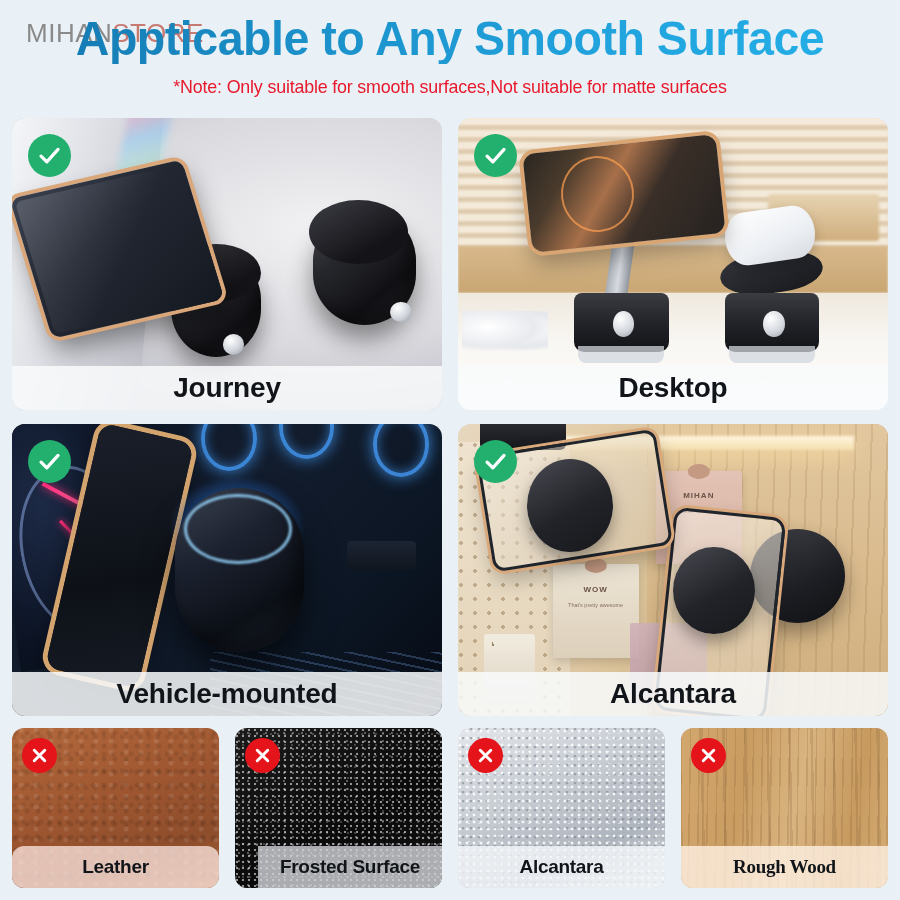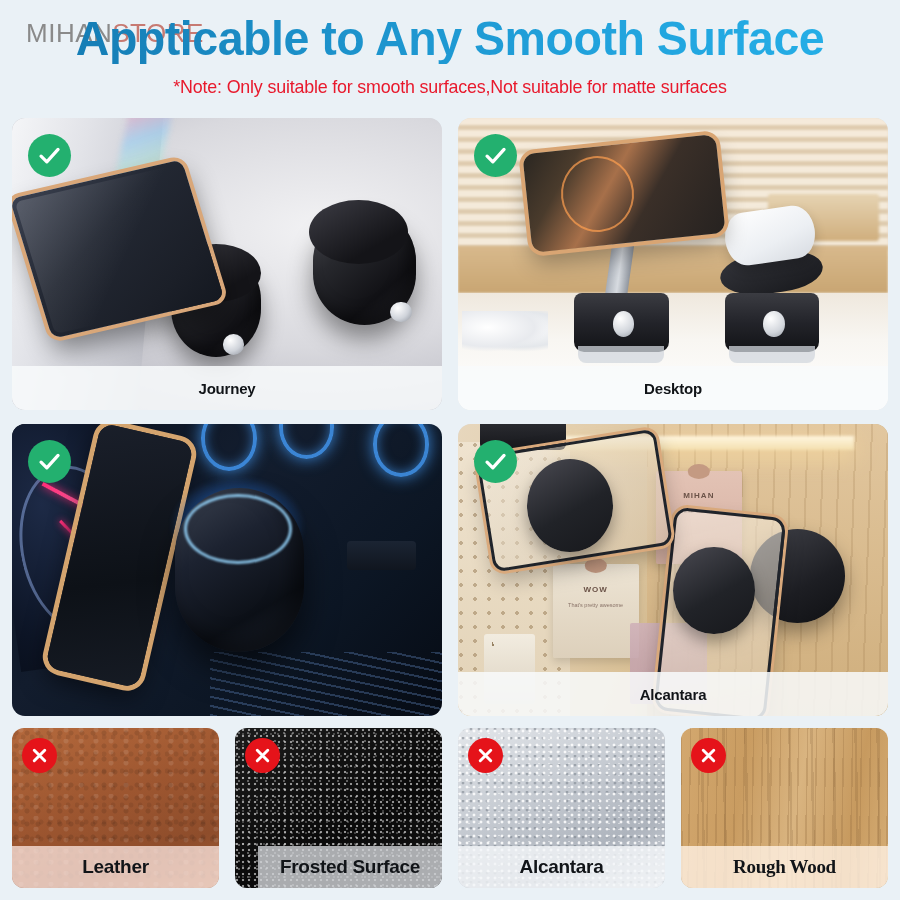--- a/index.html
+++ b/index.html
@@ -87,21 +87,21 @@
 
   .scene-label {
     position:absolute;
     left:0; right:0; bottom:0;
     height:44px;
     display:flex;
     align-items:center;
     justify-content:center;
     background:rgba(248,250,252,0.86);
     color:#111418;
-    font-size:15px;
+    font-size:28px;
     font-weight:bold;
     letter-spacing:-0.2px;
   }
 
   
   .badge-ok {
     position:absolute;
     left:16px; top:16px;
     width:43px; height:43px;
     border-radius:50%;
@@ -322,21 +322,21 @@
   .dm-pens{position:absolute;left:8%;top:64%;width:9%;height:12%;
     background:linear-gradient(70deg,rgba(130,105,70,.8) 0 2px,rgba(0,0,0,0) 2px 6px);}
 
   
   .t-leather{position:absolute;inset:0;
     background:
       radial-gradient(circle at 4px 5px, rgba(0,0,0,.10) 2px, rgba(0,0,0,0) 3px) 0 0/11px 13px,
       radial-gradient(circle at 9px 2px, rgba(255,255,255,.10) 2px, rgba(0,0,0,0) 3px) 0 0/15px 11px,
       radial-gradient(circle at 2px 9px, rgba(0,0,0,.08) 2px, rgba(0,0,0,0) 3px) 0 0/9px 17px,
       linear-gradient(160deg,#b4693c 0%,#9d5630 45%,#8e4d2b 75%,#a35f36 100%);}
-  .t-leather-lbl{background:rgba(255,235,230,0.74)!important;}
+  .t-leather-lbl{background:rgba(255,235,230,0.74)!important;border-radius:12px;}
 
   .t-frosted{position:absolute;inset:0;
     background:
       radial-gradient(circle at 2px 2px, rgba(255,255,255,.55) 0.9px, rgba(0,0,0,0) 1.6px) 0 0/6px 6px,
       radial-gradient(circle at 4px 5px, rgba(255,255,255,.32) 0.8px, rgba(0,0,0,0) 1.5px) 0 0/9px 8px,
       radial-gradient(circle at 1px 6px, rgba(255,255,255,.22) 0.7px, rgba(0,0,0,0) 1.4px) 0 0/7px 11px,
       linear-gradient(150deg,#1b1b1b,#0a0a0a 60%,#141414);}
   .t-frosted-lbl{background:rgba(210,212,216,0.80)!important;margin-left:23px;}
 
   .t-alcantara{position:absolute;inset:0;
@@ -438,20 +438,21 @@
         <div class="v-phone"></div>
         <div class="v-glowring"></div>
         <div class="v-puck"></div>
         <div class="v-glowring2"></div>
       </div>
       <div class="badge-ok">
         <svg viewBox="0 0 24 24" aria-hidden="true">
             <path d="M4.5 12.6 L9.6 17.6 L19.6 6.6" fill="none" stroke="#ffffff" stroke-width="2.9" stroke-linecap="round" stroke-linejoin="round"></path>
           </svg>
       </div>
+      <div class="scene-label">Vehicle-mounted</div>
     </div>
 
     <div class="scene">
       <div class="scene-art">
         <div class="dm-bg"></div>
         <div class="dm-wood"></div>
         <div class="dm-peg"></div>
         <div class="dm-strip"></div>
 
         <div class="dm-note1">

